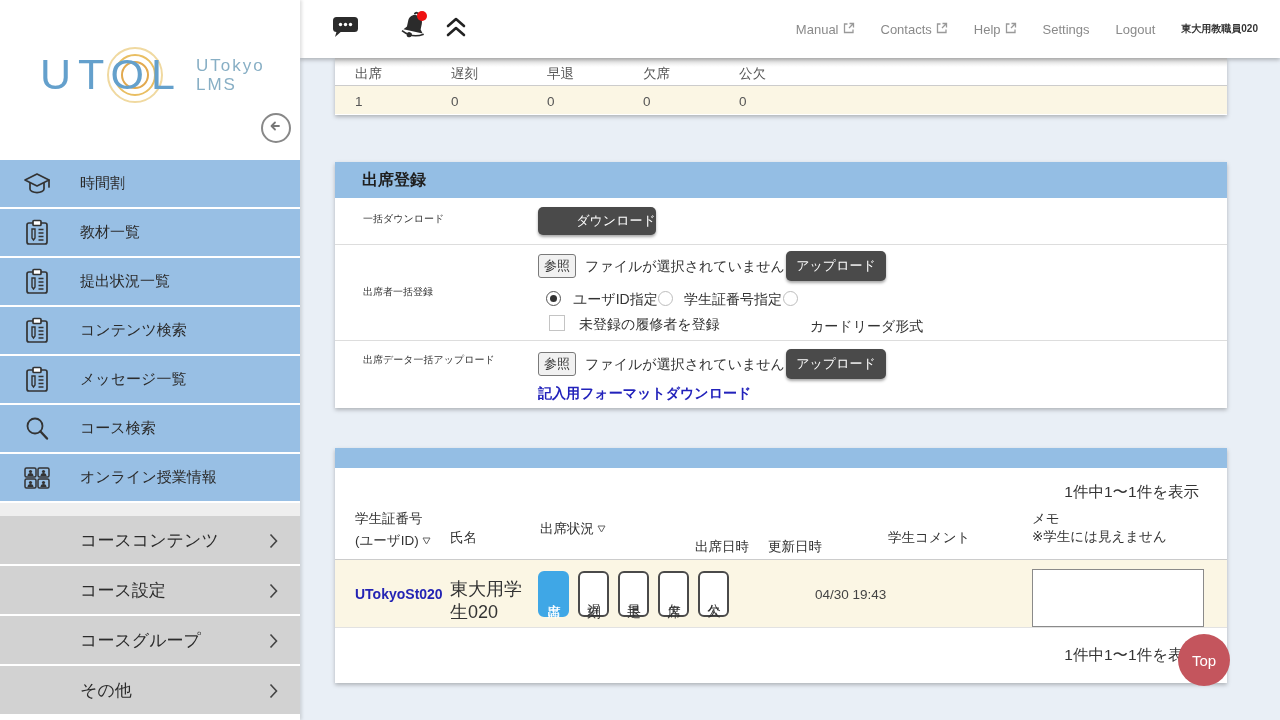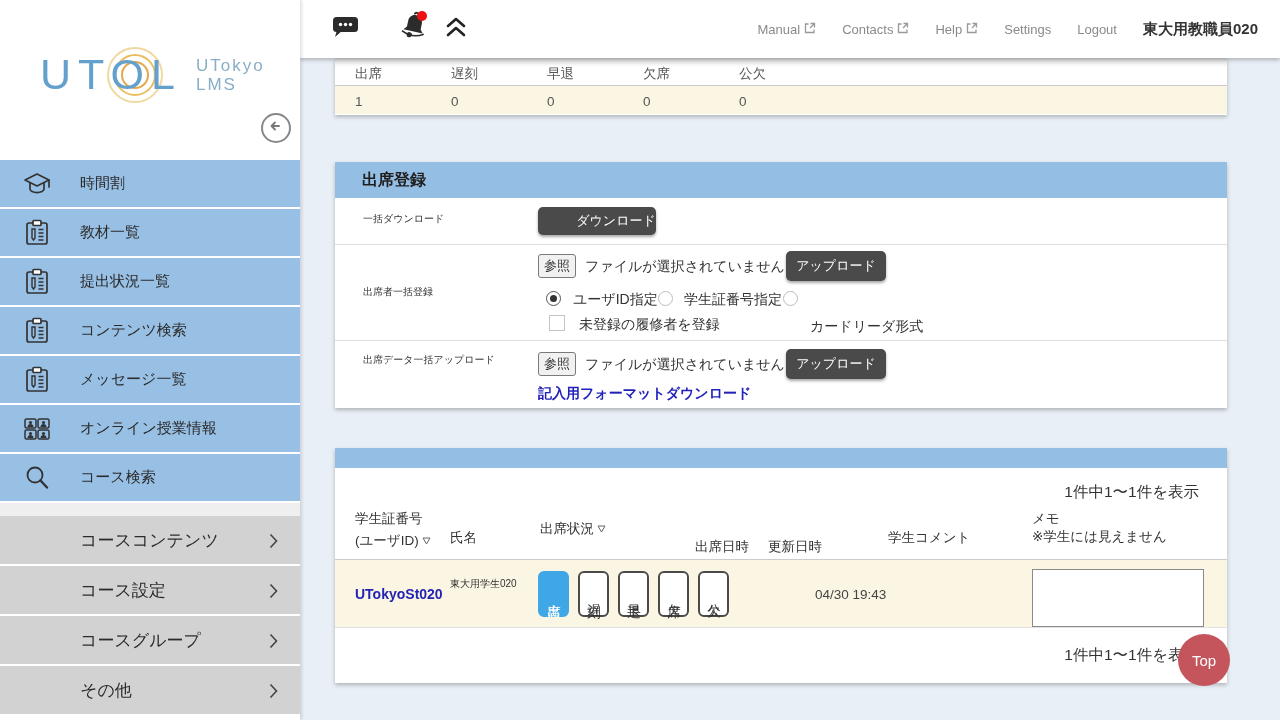--- a/index.html
+++ b/index.html
@@ -30,21 +30,21 @@
     display:flex; align-items:center; cursor:pointer; }
   .nav-item2 .nlabel { margin-left:80px; font-size:17px; color:#2b2b2b; }
   .nav-item2 .chev { position:absolute; right:22px; top:17px; }
 
   
   .topbar { position:absolute; left:300px; top:0; width:980px; height:58px; background:#fff;
     box-shadow:0 2px 4px rgba(0,0,0,.25); z-index:4; }
   .tb-icon { position:absolute; top:0; height:58px; display:flex; align-items:center; cursor:pointer; }
   .tb-right { position:absolute; right:22px; top:0; height:58px; display:flex; align-items:center; gap:26px; }
   .tb-link { font-size:13px; color:#8a8a8a; cursor:pointer; display:flex; align-items:flex-end; gap:4px; }
-  .tb-user { font-size:15px; font-weight:bold; color:#333; }
+  .tb-user { font-size:10px; font-weight:bold; color:#333; }
 
   
   .main { position:absolute; left:300px; top:58px; width:980px; height:662px; background:#E9EFF6; }
   .panel { position:absolute; left:35px; width:892px; background:#fff; box-shadow:0 2px 4px rgba(0,0,0,.25); }
 
   
   .panel1 { top:0; height:57px; }
   .sum-head { position:relative; height:28px; border-bottom:1px solid #ccc;
     background:linear-gradient(#d9d9d9,#ffffff 9px); }
   .sum-row { position:relative; height:28px; background:#FBF6E4; }
@@ -73,21 +73,21 @@
 
   
   .panel3 { top:390px; height:235px; }
   .blue-bar { height:20px; background:#94BEE4; }
   .tbl-head { position:relative; height:92px; border-bottom:1px solid #ccc; }
   .count-top { position:absolute; right:28px; top:14px; font-size:15.5px; color:#333; }
   .col-h { position:absolute; font-size:13.5px; font-weight:500; color:#333; line-height:1.6; }
   .sort-tri { display:inline-block; margin-left:3px; }
   .tbl-row { position:relative; height:68px; background:#FBF6E4; border-bottom:1px solid #e2e2e2; }
   .stu-id { position:absolute; left:20px; top:26px; font-size:14px; font-weight:bold; color:#2424B4; cursor:pointer; }
-  .stu-name { position:absolute; left:115px; top:18px; width:86px; font-size:10px; color:#333; line-height:1.25;
+  .stu-name { position:absolute; left:115px; top:18px; width:86px; font-size:18px; color:#333; line-height:1.25;
     word-break:break-all; }
   .st-btn { position:absolute; top:11px; width:31px; height:46px; border-radius:6px; background:#fff;
     border:2px solid #4a4a4a; color:#333; font-size:13.5px; cursor:pointer;
     display:flex; align-items:center; justify-content:center;
     writing-mode:vertical-rl; text-orientation:upright; letter-spacing:1px; font-family:inherit; }
   .st-btn.sel { background:#3FA7E6; border-color:#3FA7E6; color:#fff; }
   .stu-time { position:absolute; left:480px; top:27px; font-size:13.5px; color:#444; }
   .memo-area { position:absolute; left:697px; top:9px; width:172px; height:58px; border:1px solid #8a8a8a;
     background:#fff; resize:none; font-family:inherit; font-size:13px; }
   .tbl-foot { position:relative; height:53px; background:#fff; }
@@ -167,49 +167,49 @@
   <div class="nav-item">
     <span class="nicon">
       <svg width="28" height="28" viewBox="0 0 28 28">
           <rect x="4" y="4" width="20" height="21" rx="2" fill="none" stroke="#333" stroke-width="1.7"></rect>
           <rect x="10" y="1.5" width="8" height="5" rx="1" fill="#fff" stroke="#333" stroke-width="1.7"></rect>
           <path d="M9 10 v9 l1.5 2 1.5-2 v-9 z" fill="none" stroke="#333" stroke-width="1.4"></path>
           <path d="M15.5 10.5 h5 M15.5 14 h5 M15.5 17.5 h5 M15.5 21 h5" stroke="#333" stroke-width="1.4"></path>
         </svg>
     </span>
     <span class="nlabel">メッセージ一覧</span>
+  </div>
+  <div class="nav-item">
+    <span class="nicon">
+      <svg width="28" height="28" viewBox="0 0 28 28">
+          <circle cx="12" cy="11" r="7.5" fill="none" stroke="#333" stroke-width="1.8"></circle>
+          <path d="M17.5 16.5 L24 23.5" stroke="#333" stroke-width="2.4" stroke-linecap="round"></path>
+        </svg>
+    </span>
+    <span class="nlabel">コース検索</span>
   </div>
   <div class="nav-item">
     <span class="nicon">
       <svg width="30" height="26" viewBox="0 0 30 26">
           <rect x="3" y="3" width="11" height="9" rx="1.5" fill="none" stroke="#333" stroke-width="1.5"></rect>
           <rect x="16" y="3" width="11" height="9" rx="1.5" fill="none" stroke="#333" stroke-width="1.5"></rect>
           <rect x="3" y="14" width="11" height="9" rx="1.5" fill="none" stroke="#333" stroke-width="1.5"></rect>
           <rect x="16" y="14" width="11" height="9" rx="1.5" fill="none" stroke="#333" stroke-width="1.5"></rect>
           <circle cx="8.5" cy="6.5" r="1.6" fill="#333"></circle>
           <path d="M5.5 11 c0-2 1.3-3 3-3 s3 1 3 3" fill="#333"></path>
           <circle cx="21.5" cy="6.5" r="1.6" fill="#333"></circle>
           <path d="M18.5 11 c0-2 1.3-3 3-3 s3 1 3 3" fill="#333"></path>
           <circle cx="8.5" cy="17.5" r="1.6" fill="#333"></circle>
           <path d="M5.5 22 c0-2 1.3-3 3-3 s3 1 3 3" fill="#333"></path>
           <circle cx="21.5" cy="17.5" r="1.6" fill="#333"></circle>
           <path d="M18.5 22 c0-2 1.3-3 3-3 s3 1 3 3" fill="#333"></path>
         </svg>
     </span>
     <span class="nlabel">オンライン授業情報</span>
   </div>
-  <div class="nav-item">
-    <span class="nicon">
-      <svg width="28" height="28" viewBox="0 0 28 28">
-          <circle cx="12" cy="11" r="7.5" fill="none" stroke="#333" stroke-width="1.8"></circle>
-          <path d="M17.5 16.5 L24 23.5" stroke="#333" stroke-width="2.4" stroke-linecap="round"></path>
-        </svg>
-    </span>
-    <span class="nlabel">コース検索</span>
-  </div>
 
   <div class="nav-gap"></div>
 
   <div class="nav-item2">
     <span class="nlabel">コースコンテンツ</span>
     <span class="chev"><svg width="9" height="16" viewBox="0 0 9 16">
           <path d="M1.5 1.5 L7.5 8 L1.5 14.5" fill="none" stroke="#444" stroke-width="1.6"></path>
         </svg></span>
   </div>
   <div class="nav-item2">

